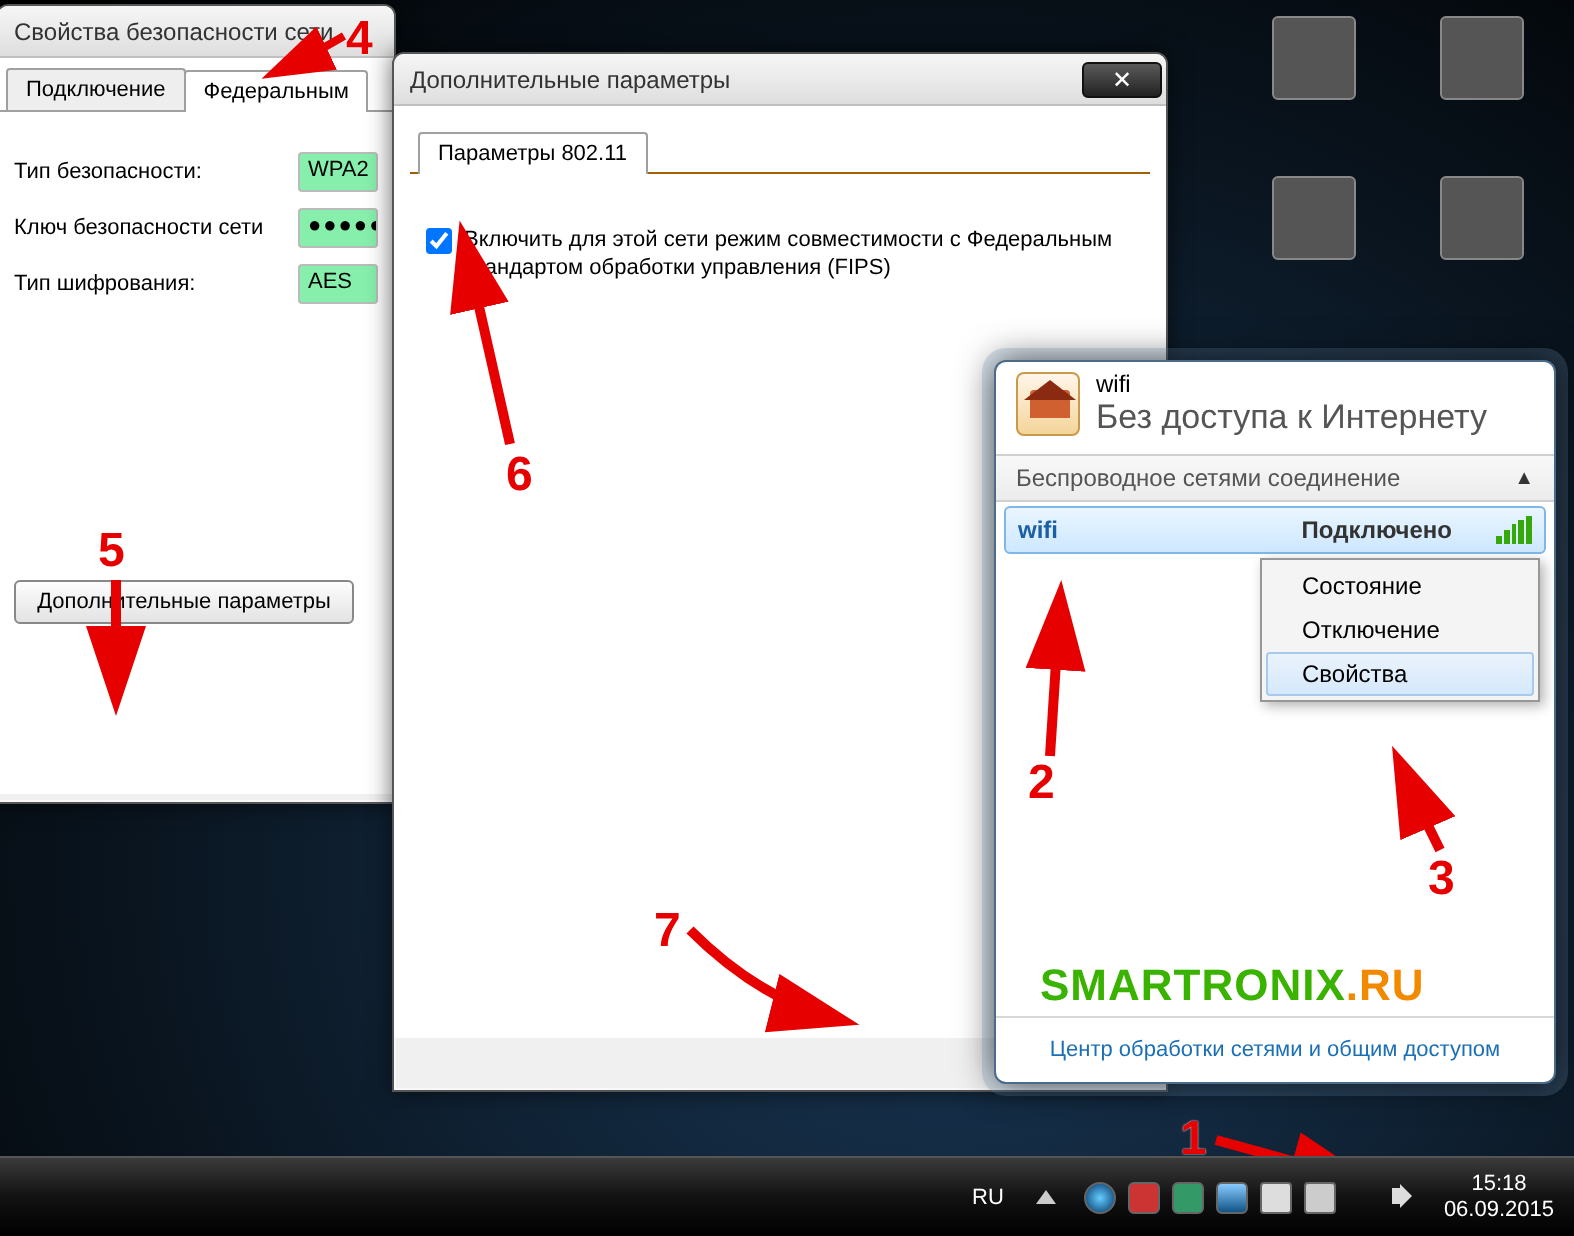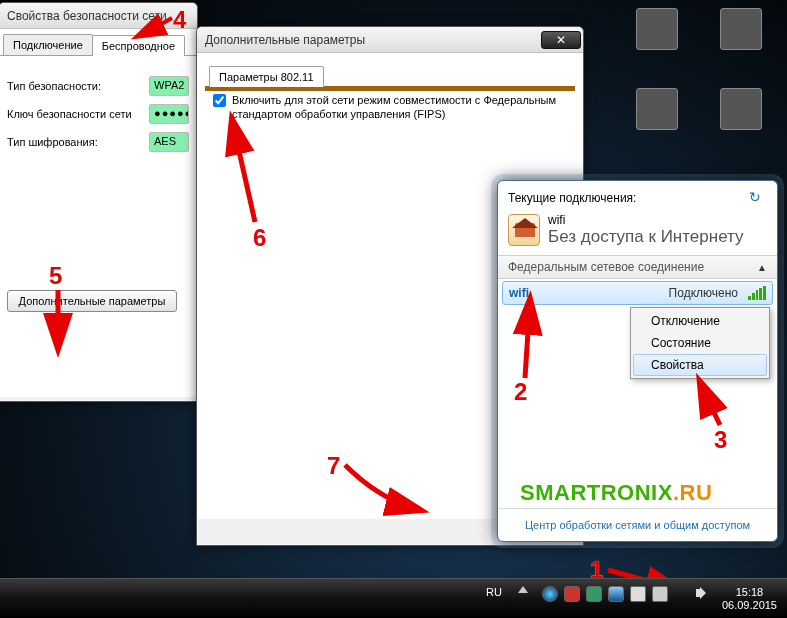--- a/index.html
+++ b/index.html
@@ -48,21 +48,21 @@
   .pwdots { letter-spacing:1px;}
   .checkrow { display:flex; align-items:center; gap:4px; margin-top:6px;}
   .checkrow input { margin:0;}
   .help-icon { width:16px; height:16px; display:inline-block; background:radial-gradient(circle,#ffd27a,#e28a00); border-radius:50%; position:relative; margin-right:4px;}
   .help-icon::after{content:"?"; position:absolute; left:4px; top:-1px; color:#6b3b00; font-size:11px; font-weight:bold;}
   .advbtn { margin-top:130px; padding:4px 8px; font-size:11px; border:1px solid #888; border-radius:3px; background:linear-gradient(#fdfdfd,#e3e3e3); cursor:pointer; width:170px;}
 
   
   #win2 { left:196px; top:26px; width:388px; height:520px; }
   .body2 { background:#fff; height:466px; padding:8px; font-size:11px; border-top:none;}
-  .tabstrip2 { display:flex; padding:4px 4px 0; border-bottom:5px solid #a16207; margin-bottom:0;}
+  .tabstrip2 { display:flex; padding:4px 4px 0; border-bottom:1px solid #a16207; margin-bottom:24px;}
   .fipsbox { padding:2px 8px 8px;}
   .fipsrow { display:flex; align-items:flex-start; gap:6px; font-size:11px; line-height:14px;}
   .fipsrow input { margin-top:1px;}
   .okrow { position:absolute; bottom:10px; right:18px;}
   .okbtn { padding:3px 22px; font-size:11px; border:1px solid #707070; border-radius:3px; background:linear-gradient(#fdfdfd,#e3e3e3); cursor:pointer; box-shadow:0 0 2px #3399ff;}
 
   
   #flyout {
     position:absolute; left:497px; top:180px; width:281px; height:362px;
     background:#fff; border:1px solid #4a6b8a; border-radius:6px;
@@ -76,21 +76,21 @@
   .homeicon::before{content:""; position:absolute; left:6px; top:8px; width:20px; height:14px; background:#d06030; border-radius:2px 2px 0 0;}
   .homeicon::after{content:""; position:absolute; left:3px; top:3px; width:26px; height:10px; background:#8a2a10; clip-path:polygon(50% 0,100% 100%,0 100%);}
   .conntext .n1 { font-size:12px;}
   .conntext .n2 { font-size:17px; color:#555;}
   .divbar { height:24px; background:linear-gradient(#f8f8f8,#ececec); border-top:1px solid #d0d0d0; border-bottom:1px solid #d0d0d0; padding:4px 10px; font-size:12px; color:#555; display:flex; align-items:center; justify-content:space-between;}
   .expand { font-size:10px; color:#333;}
   .netlist { flex:1; overflow:auto; position:relative;}
   .netitem { display:flex; align-items:center; padding:6px 10px; gap:6px;}
   .netitem.sel { background:linear-gradient(#eaf5ff,#cde8ff); border:1px solid #7fb8e8; border-radius:3px; margin:2px 4px; padding:4px 6px;}
   .netitem .nm { flex:1; font-weight:bold; color:#1b5fa5;}
-  .netitem .st { font-weight:normal; color:#333; margin-right:4px;}
+  .netitem .st { font-weight:bold; color:#333; margin-right:16px;}
   .sigbars { width:18px; height:14px; display:flex; align-items:flex-end; gap:1px;}
   .sigbars i { width:3px; background:#37a80c; display:block;}
   .sigbars i:nth-child(1){height:4px} .sigbars i:nth-child(2){height:7px} .sigbars i:nth-child(3){height:10px} .sigbars i:nth-child(4){height:12px} .sigbars i:nth-child(5){height:14px;}
   .ctxmenu { position:absolute; left:132px; top:28px; width:140px; background:#f4f4f4; border:1px solid #979797; box-shadow:2px 2px 6px rgba(0,0,0,.3); padding:2px;}
   .ctxitem { padding:4px 18px; font-size:12px; cursor:pointer;}
   .ctxitem.hl { background:linear-gradient(#eaf3fc,#d5e8fb); border:1px solid #a7c9eb; border-radius:2px; padding:3px 17px;}
   .flyout-foot { border-top:1px solid #d8d8d8; padding:10px; text-align:center; color:#1b6fb5; font-size:11px; cursor:pointer;}
 
   
   .watermark { position:absolute; left:520px; top:480px; font-size:22px; font-weight:bold; letter-spacing:0.5px;}
@@ -100,21 +100,21 @@
   .num { position:absolute; color:#e60000; font-weight:bold; font-size:24px; font-family:Arial,sans-serif; text-shadow:0 0 1px #fff;}
   .arrow { position:absolute; pointer-events:none;}
 
   
   #taskbar {
     position:absolute; left:0; bottom:0; width:100%; height:40px;
     background:linear-gradient(to bottom,#3a3a3a 0%,#121212 50%,#000 100%);
     border-top:1px solid #555; display:flex; align-items:center;
   }
   .tb-left { flex:1; display:flex; align-items:center; gap:4px; padding-left:6px;}
-  .tb-right { display:flex; align-items:flex-start; gap:10px; padding-right:10px; color:#fff; font-size:11px;}
+  .tb-right { display:flex; align-items:center; gap:10px; padding-right:10px; color:#fff; font-size:11px;}
   .lang { font-size:11px; margin-right:6px;}
   .tray-icons { display:flex; gap:6px; align-items:center;}
   .tray-icons span { width:16px; height:16px; display:inline-block;}
   .tri-up { width:0;height:0;border-left:5px solid transparent;border-right:5px solid transparent;border-bottom:7px solid #ccc; display:inline-block; margin-right:4px;}
   .clock { text-align:center; line-height:13px;}
   .wifi-tray { display:flex; align-items:flex-end; gap:1px; height:14px;}
   .wifi-tray i { width:2px; background:#ffd040;}
   .wifi-tray i:nth-child(1){height:4px}.wifi-tray i:nth-child(2){height:7px}.wifi-tray i:nth-child(3){height:10px}.wifi-tray i:nth-child(4){height:12px}.wifi-tray i:nth-child(5){height:14px;background:#888;}
   .spk { position:relative; width:14px; height:14px;}
   .spk::before{content:"";position:absolute;left:0;top:3px;width:4px;height:8px;background:#ddd;}
@@ -142,21 +142,21 @@
       <div class="lbl"></div>
     </div>
 </div>
 
 <div class="window" id="win1">
   <div class="titlebar">
     <span class="title">Свойства безопасности сети</span>
   </div>
   <div class="tabs1">
     <div class="tab">Подключение</div>
-    <div class="tab active">Беспроводное</div>
+    <div class="tab active">Федеральным</div>
   </div>
   <div class="body1">
     <div class="formrow">
       <label>Тип безопасности:</label>
       <div class="field">WPA2</div>
     </div>
     <div class="formrow">
       <label>Ключ безопасности сети</label>
       <div class="field pwdots">●●●●●</div>
     </div>
@@ -183,50 +183,46 @@
         <span>Включить для этой сети режим совместимости с Федеральным стандартом обработки управления (FIPS)</span>
       </div>
     </div>
     <div class="okrow">
       <button class="okbtn">OK</button>
     </div>
   </div>
 </div>
 
 <div id="flyout">
-  <div class="flyout-head">
-    <span>Текущие подключения:</span>
-    <span class="refresh">↻</span>
-  </div>
   <div class="curconn">
     <div class="homeicon"></div>
     <div class="conntext">
       <div class="n1">wifi</div>
       <div class="n2">Без доступа к Интернету</div>
     </div>
   </div>
   <div class="divbar">
-    <span>Федеральным сетевое соединение</span>
+    <span>Беспроводное сетями соединение</span>
     <span class="expand">▲</span>
   </div>
   <div class="netlist">
     <div class="netitem sel">
       <span class="nm">wifi</span>
       <span class="st">Подключено</span>
       <span class="sigbars">
           <i></i>
           <i></i>
           <i></i>
           <i></i>
           <i></i>
         </span>
     </div>
     <div class="ctxmenu">
+      <div class="ctxitem">Состояние</div>
       <div class="ctxitem">Отключение</div>
-      <div class="ctxitem">Состояние</div>
       <div class="ctxitem hl">Свойства</div>
     </div>
   </div>
   <div class="flyout-foot">Центр обработки сетями и общим доступом</div>
 </div>
 
 <div class="watermark">
   <span class="g">SMARTRONIX</span><span class="o">.RU</span>
 </div>
 

